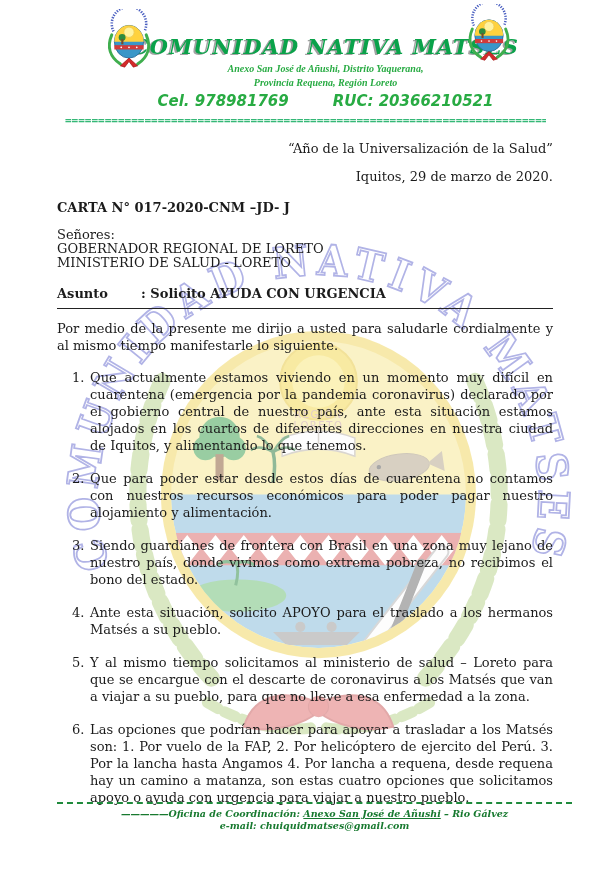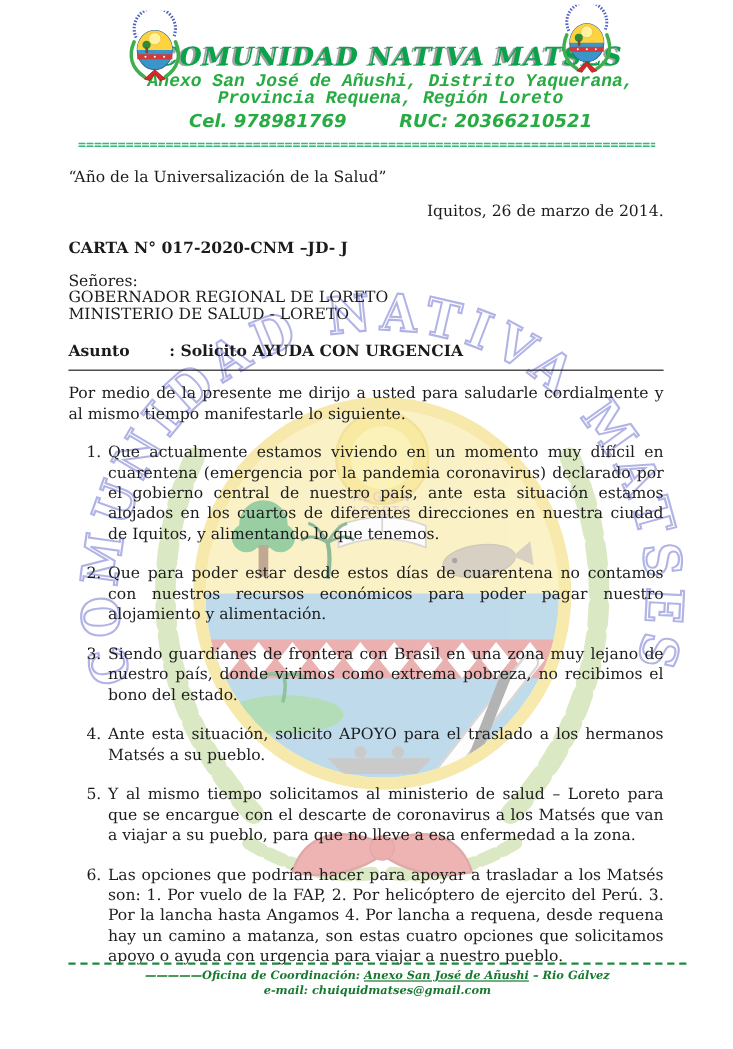--- a/index.html
+++ b/index.html
@@ -10,32 +10,32 @@
   .watermark{position:absolute;left:66px;top:230px;width:505px;height:515px;z-index:1;opacity:.52;pointer-events:none;}
 
   
   .header{position:relative;z-index:2;}
   .logo{position:absolute;}
   .logo.left{left:102px;top:9px;width:54px;height:62px;}
   .logo.right{left:463px;top:4px;width:52px;height:60px;}
   .masthead{margin:0 80px 0 120px;padding-top:34px;text-align:center;}
   .org-name{font-size:21px;font-weight:bold;font-style:italic;color:#0aa24a;
             text-shadow:-2px 1px 0 #a2a2a2;letter-spacing:1px;white-space:nowrap;}
-  .addr{font-family:Liberation Mono, monospace;font-style:italic;font-weight:bold;
-        font-size:15px;color:#28ab43;margin-top:3px;line-height:14px;}
+  .addr{font-family:Liberation Serif, serif;font-style:italic;font-weight:bold;
+        font-size:10px;color:#28ab43;margin-top:3px;line-height:14px;}
   .celruc{font-family:"DejaVu Sans",sans-serif;font-style:italic;font-weight:bold;
           font-size:15px;color:#28ab43;margin-top:2px;}
   .celruc .gap{display:inline-block;width:44px;}
   .separator{margin:5px auto 0;width:481px;height:11px;overflow:hidden;white-space:nowrap;
              color:#35b877;font-family:"DejaVu Sans Mono",monospace;font-weight:bold;
              font-size:11px;line-height:11px;}
 
   
   .bodytext{position:relative;z-index:2;padding:0 58px 0 57px;font-size:13px;}
-  .motto{text-align:left;margin-top:15px;}
+  .motto{text-align:right;margin-top:15px;}
   .date{text-align:right;margin-top:13px;}
   .ref{margin-top:16px;font-weight:bold;}
   .sal{margin-top:13px;line-height:14px;}
   .recip{font-weight:normal;line-height:14px;}
   .subject{margin-top:16px;font-weight:bold;border-bottom:1.5px solid #222;padding-bottom:7px;}
   .subject .lbl{display:inline-block;width:84px;}
   .intro{margin-top:11px;text-align:justify;line-height:17px;}
   .list{margin-top:15px;padding-left:15px;}
   .item{display:flex;margin-bottom:16px;line-height:17px;}
   .item .num{flex:none;width:18px;}
@@ -148,21 +148,21 @@
       </div>
       <div class="celruc">
         <span>Cel. 978981769</span><span class="gap"></span><span>RUC: 20366210521</span>
       </div>
     </div>
     <div class="separator">============================================================================================================================</div>
   </div>
 
   <div class="bodytext">
     <div class="motto">“Año de la Universalización de la Salud”</div>
-    <div class="date">Iquitos, 26 de marzo de 2014.</div>
+    <div class="date">Iquitos, 29 de marzo de 2020.</div>
     <div class="ref">CARTA N° 017-2020-CNM –JD- J</div>
     <div class="sal">Señores:</div>
     <div class="recip">GOBERNADOR REGIONAL DE LORETO</div>
     <div class="recip">MINISTERIO DE SALUD - LORETO</div>
     <div class="subject">
       <span class="lbl">Asunto</span><span>: Solicito AYUDA CON URGENCIA</span>
     </div>
     <div class="intro">Por medio de la presente me dirijo a usted para saludarle cordialmente y al mismo tiempo manifestarle lo siguiente.</div>
 
     <div class="list">

